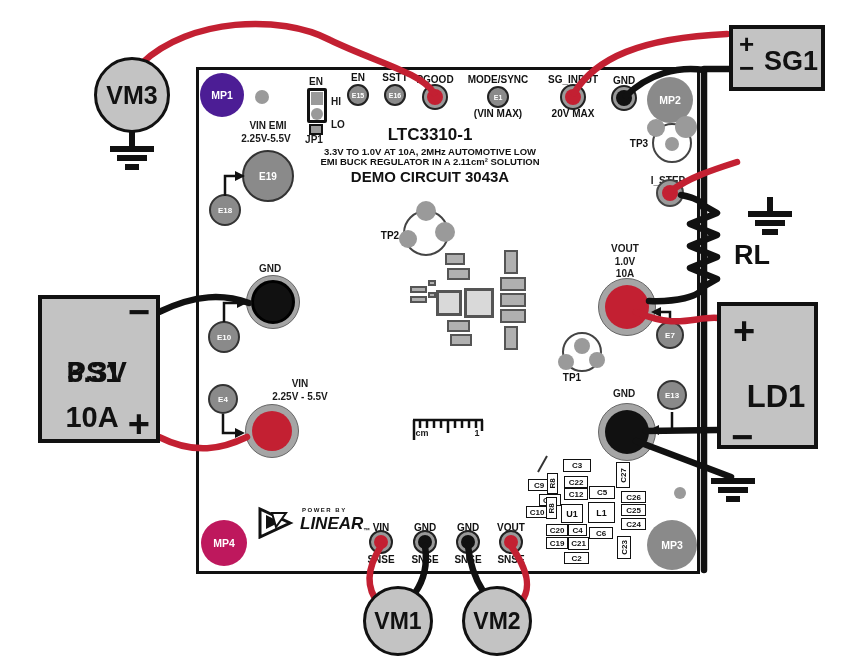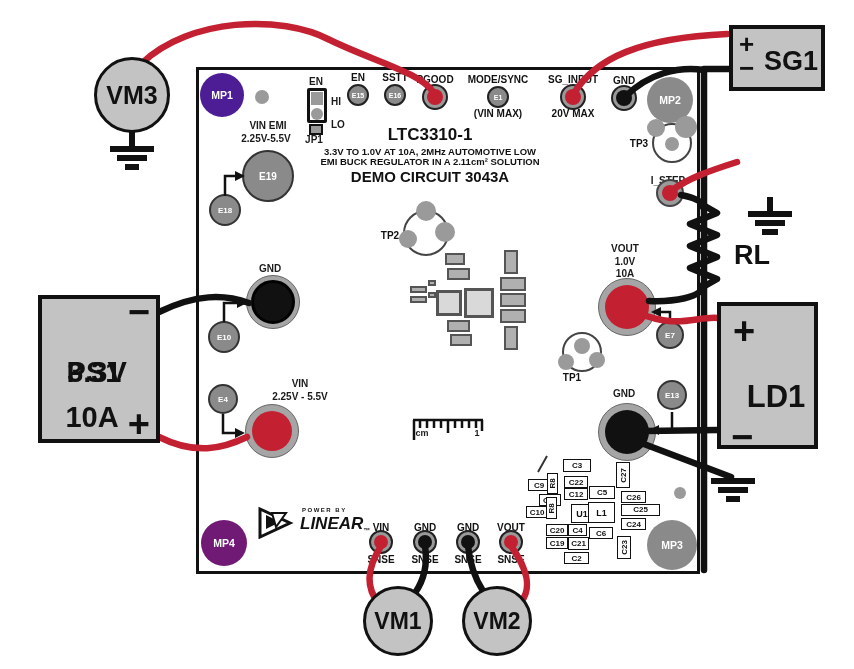--- a/index.html
+++ b/index.html
@@ -29,21 +29,21 @@
 <body>
 
 <div id="stage">
 
   <div class="abs board"></div>
 
   <div id="board-items" class="abs" style="left:0;top:0;width:854px;height:669px;">
       <div class="abs" style="left: 200px; top: 73px; width: 44px; height: 44px; background: #4c1d95; border: none; border-radius: 50%; box-sizing: border-box; display: flex; align-items: center; justify-content: center; font-weight: bold; font-size: 10.5px; color: rgb(255, 255, 255);">MP1</div>
       <div class="abs" style="left: 647px; top: 77px; width: 46px; height: 46px; background: rgb(138, 138, 138); border: none; border-radius: 50%; box-sizing: border-box; display: flex; align-items: center; justify-content: center; font-weight: bold; font-size: 10.5px; color: rgb(255, 255, 255);">MP2</div>
       <div class="abs" style="left: 647px; top: 520px; width: 50px; height: 50px; background: rgb(138, 138, 138); border: none; border-radius: 50%; box-sizing: border-box; display: flex; align-items: center; justify-content: center; font-weight: bold; font-size: 10.5px; color: rgb(255, 255, 255);">MP3</div>
-      <div class="abs" style="left: 201px; top: 520px; width: 46px; height: 46px; background: #701a75; border: none; border-radius: 50%; box-sizing: border-box; display: flex; align-items: center; justify-content: center; font-weight: bold; font-size: 10.5px; color: rgb(255, 255, 255);">MP4</div>
+      <div class="abs" style="left: 201px; top: 520px; width: 46px; height: 46px; background: #be185d; border: none; border-radius: 50%; box-sizing: border-box; display: flex; align-items: center; justify-content: center; font-weight: bold; font-size: 10.5px; color: rgb(255, 255, 255);">MP4</div>
       <div class="abs" style="left: 255px; top: 90px; width: 14px; height: 14px; background: rgb(154, 154, 154); border: none; border-radius: 50%; box-sizing: border-box; display: flex; align-items: center; justify-content: center; font-weight: bold; font-size: 7px; color: rgb(255, 255, 255);"></div>
       <div class="abs" style="left: 242px; top: 150px; width: 52px; height: 52px; background: rgb(138, 138, 138); border: 2.5px solid rgb(51, 51, 51); border-radius: 50%; box-sizing: border-box; display: flex; align-items: center; justify-content: center; font-weight: bold; font-size: 10px; color: rgb(255, 255, 255);">E19</div>
       <div class="abs" style="left: 209px; top: 194px; width: 32px; height: 32px; background: rgb(138, 138, 138); border: 2.5px solid rgb(51, 51, 51); border-radius: 50%; box-sizing: border-box; display: flex; align-items: center; justify-content: center; font-weight: bold; font-size: 8px; color: rgb(255, 255, 255); text-align: right;">E18</div>
       <div class="abs" style="left: 208px; top: 321px; width: 32px; height: 32px; background: rgb(138, 138, 138); border: 2.5px solid rgb(51, 51, 51); border-radius: 50%; box-sizing: border-box; display: flex; align-items: center; justify-content: center; font-weight: bold; font-size: 8px; color: rgb(255, 255, 255);">E10</div>
       <div class="abs" style="left: 208px; top: 384px; width: 30px; height: 30px; background: rgb(138, 138, 138); border: 2.5px solid rgb(51, 51, 51); border-radius: 50%; box-sizing: border-box; display: flex; align-items: center; justify-content: center; font-weight: bold; font-size: 8px; color: rgb(255, 255, 255);">E4</div>
       <div class="abs" style="left: 656px; top: 321px; width: 28px; height: 28px; background: rgb(138, 138, 138); border: 2.5px solid rgb(51, 51, 51); border-radius: 50%; box-sizing: border-box; display: flex; align-items: center; justify-content: center; font-weight: bold; font-size: 8px; color: rgb(255, 255, 255);">E7</div>
       <div class="abs" style="left: 657px; top: 380px; width: 30px; height: 30px; background: rgb(138, 138, 138); border: 2.5px solid rgb(51, 51, 51); border-radius: 50%; box-sizing: border-box; display: flex; align-items: center; justify-content: center; font-weight: bold; font-size: 8px; color: rgb(255, 255, 255);">E13</div>
       <div class="abs" style="left: 358px; top: 77px; transform: translate(-50%, -50%); font-weight: bold; font-size: 10px; white-space: nowrap;">EN</div>
       <div class="abs" style="left: 347px; top: 84px; width: 22px; height: 22px; background: rgb(138, 138, 138); border: 2px solid rgb(34, 34, 34); border-radius: 50%; box-sizing: border-box; display: flex; align-items: center; justify-content: center; font-weight: bold; font-size: 7px; color: rgb(255, 255, 255);">E15</div>
       <div class="abs" style="left: 395px; top: 77px; transform: translate(-50%, -50%); font-weight: bold; font-size: 10px; white-space: nowrap;">SSTT</div>
@@ -130,30 +130,30 @@
       </div>
       <div class="abs" style="left: 526px; top: 494px; width: 22px; height: 12px; background: rgb(255, 255, 255); border: 1.5px solid rgb(17, 17, 17); box-sizing: border-box; display: flex; align-items: center; justify-content: center; font-weight: bold; font-size: 8px; color: rgb(17, 17, 17); margin-left: 13px;">
         <span>C11</span>
       </div>
       <div class="abs" style="left: 526px; top: 506px; width: 22px; height: 12px; background: rgb(255, 255, 255); border: 1.5px solid rgb(17, 17, 17); box-sizing: border-box; display: flex; align-items: center; justify-content: center; font-weight: bold; font-size: 8px; color: rgb(17, 17, 17);">
         <span>C10</span>
       </div>
       <div class="abs" style="left: 546px; top: 497px; width: 11px; height: 22px; background: rgb(255, 255, 255); border: 1.5px solid rgb(17, 17, 17); box-sizing: border-box; display: flex; align-items: center; justify-content: center; font-weight: bold; font-size: 8px; color: rgb(17, 17, 17);">
         <span style="transform: rotate(-90deg);">R8</span>
       </div>
-      <div class="abs" style="left: 561px; top: 504px; width: 22px; height: 19px; background: rgb(255, 255, 255); border: 1.5px solid rgb(17, 17, 17); box-sizing: border-box; display: flex; align-items: center; justify-content: center; font-weight: bold; font-size: 9px; color: rgb(17, 17, 17); margin-left: 10px;">
+      <div class="abs" style="left: 561px; top: 504px; width: 22px; height: 19px; background: rgb(255, 255, 255); border: 1.5px solid rgb(17, 17, 17); box-sizing: border-box; display: flex; align-items: center; justify-content: center; font-weight: bold; font-size: 9px; color: rgb(17, 17, 17);">
         <span>U1</span>
       </div>
       <div class="abs" style="left: 588px; top: 502px; width: 27px; height: 21px; background: rgb(255, 255, 255); border: 1.5px solid rgb(17, 17, 17); box-sizing: border-box; display: flex; align-items: center; justify-content: center; font-weight: bold; font-size: 9px; color: rgb(17, 17, 17);">
         <span>L1</span>
       </div>
       <div class="abs" style="left: 621px; top: 491px; width: 25px; height: 12px; background: rgb(255, 255, 255); border: 1.5px solid rgb(17, 17, 17); box-sizing: border-box; display: flex; align-items: center; justify-content: center; font-weight: bold; font-size: 8px; color: rgb(17, 17, 17);">
         <span>C26</span>
       </div>
-      <div class="abs" style="left: 621px; top: 504px; width: 39px; height: 12px; background: rgb(255, 255, 255); border: 1.5px solid rgb(17, 17, 17); box-sizing: border-box; display: flex; justify-content: center; font-weight: bold; font-size: 8px; color: rgb(17, 17, 17);">
+      <div class="abs" style="left: 621px; top: 504px; width: 25px; height: 12px; background: rgb(255, 255, 255); border: 1.5px solid rgb(17, 17, 17); box-sizing: border-box; display: flex; align-items: center; justify-content: center; font-weight: bold; font-size: 8px; color: rgb(17, 17, 17);">
         <span>C25</span>
       </div>
       <div class="abs" style="left: 621px; top: 518px; width: 25px; height: 12px; background: rgb(255, 255, 255); border: 1.5px solid rgb(17, 17, 17); box-sizing: border-box; display: flex; align-items: center; justify-content: center; font-weight: bold; font-size: 8px; color: rgb(17, 17, 17);">
         <span>C24</span>
       </div>
       <div class="abs" style="left: 546px; top: 524px; width: 22px; height: 12px; background: rgb(255, 255, 255); border: 1.5px solid rgb(17, 17, 17); box-sizing: border-box; display: flex; align-items: center; justify-content: center; font-weight: bold; font-size: 8px; color: rgb(17, 17, 17);">
         <span>C20</span>
       </div>
       <div class="abs" style="left: 568px; top: 524px; width: 19px; height: 12px; background: rgb(255, 255, 255); border: 1.5px solid rgb(17, 17, 17); box-sizing: border-box; display: flex; align-items: center; justify-content: center; font-weight: bold; font-size: 8px; color: rgb(17, 17, 17);">
         <span>C4</span>

